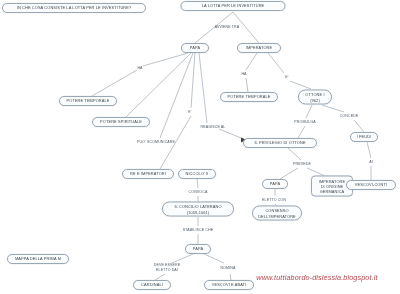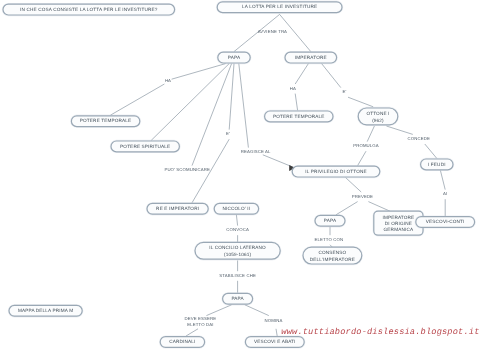--- a/index.html
+++ b/index.html
@@ -54,21 +54,21 @@
     color: #4d5a66;
     letter-spacing: 0.1px;
     line-height: 1.3;
     text-align: center;
     white-space: pre-line;
     transform: translate(-50%, -50%);
     background: transparent;
   }
   .watermark {
     position: absolute;
-    font-family: Liberation Mono, monospace;
+    font-family: Liberation Sans, sans-serif;
     font-style: italic;
     font-size: 7.2px;
     color: #b8444a;
     letter-spacing: 0.15px;
     white-space: nowrap;
     transform: translate(-50%, -50%);
   }
 </style>
 </head>
 <body style="background: rgb(255, 255, 255);">

